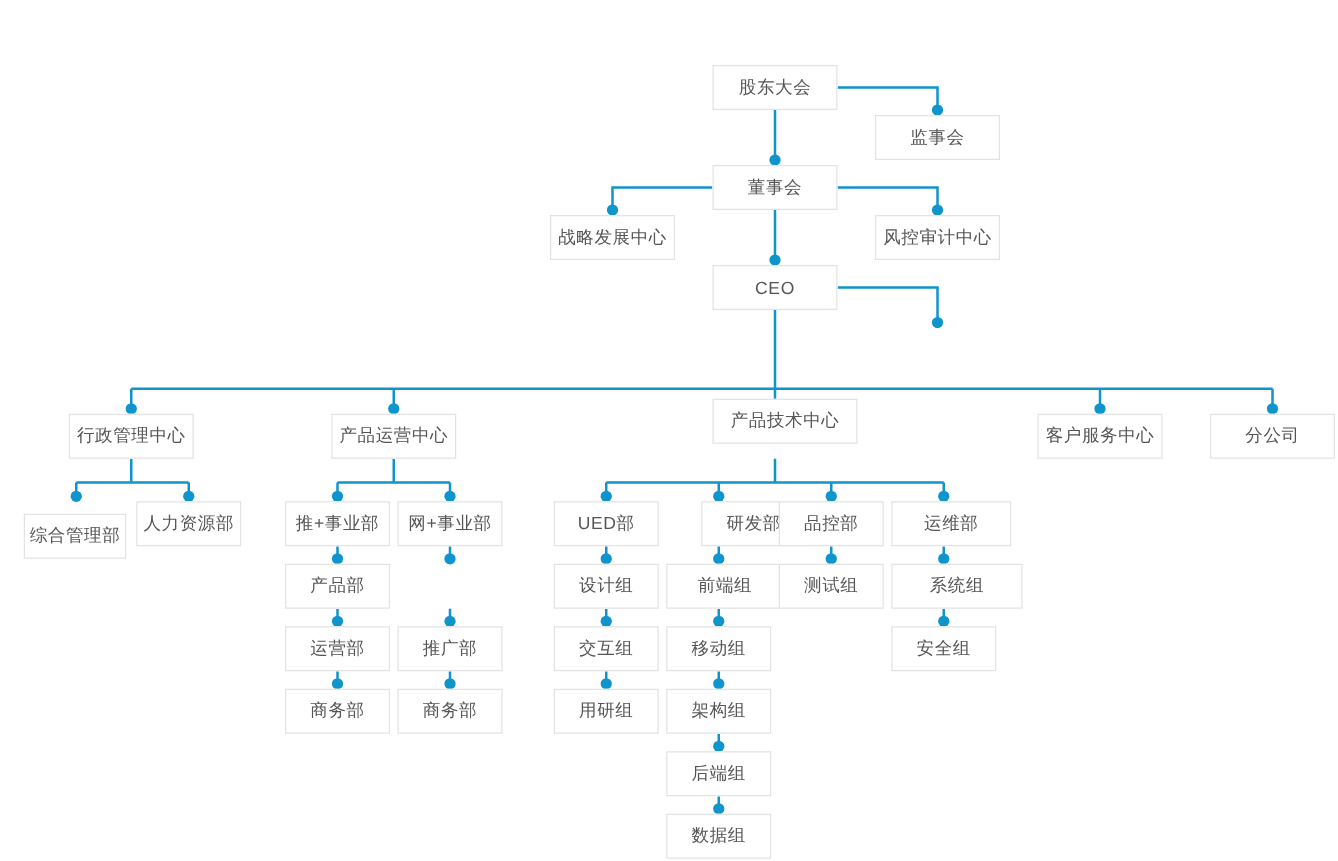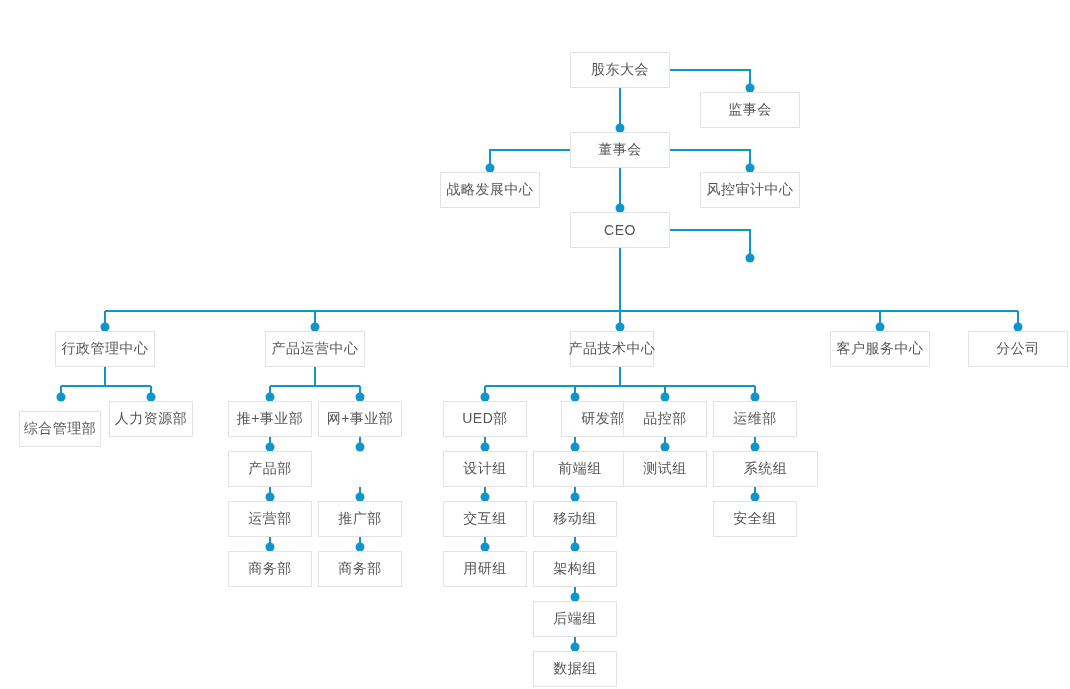--- a/index.html
+++ b/index.html
@@ -91,21 +91,21 @@
 
   <div class="node" style="left:570px;top:52px;width:100px">股东大会</div>
   <div class="node" style="left:700px;top:92px;width:100px">监事会</div>
   <div class="node" style="left:570px;top:132px;width:100px">董事会</div>
   <div class="node" style="left:440px;top:172px;width:100px">战略发展中心</div>
   <div class="node" style="left:700px;top:172px;width:100px">风控审计中心</div>
   <div class="node" style="left:570px;top:212px;width:100px">CEO</div>
 
   <div class="node" style="left:55px;top:331px;width:100px">行政管理中心</div>
   <div class="node" style="left:265px;top:331px;width:100px">产品运营中心</div>
-  <div class="node" style="left:570px;top:331px;width:84px">产品技术中心</div>
+  <div class="node" style="left:570px;top:319px;width:116px">产品技术中心</div>
   <div class="node" style="left:830px;top:331px;width:100px">客户服务中心</div>
   <div class="node" style="left:968px;top:331px;width:100px">分公司</div>
 
   <div class="node" style="left:19px;top:411px;width:82px">综合管理部</div>
   <div class="node" style="left:109px;top:401px;width:84px">人力资源部</div>
 
   <div class="node" style="left:228px;top:401px;width:84px">推+事业部</div>
   <div class="node" style="left:228px;top:451px;width:84px">产品部</div>
   <div class="node" style="left:228px;top:501px;width:84px">运营部</div>
   <div class="node" style="left:228px;top:551px;width:84px">商务部</div>
@@ -118,17 +118,17 @@
   <div class="node" style="left:443px;top:501px;width:84px">交互组</div>
   <div class="node" style="left:443px;top:551px;width:84px">用研组</div>
   <div class="node" style="left:561px;top:401px;width:84px">研发部</div>
   <div class="node" style="left:533px;top:451px;width:94px">前端组</div>
   <div class="node" style="left:533px;top:551px;width:84px">架构组</div>
   <div class="node" style="left:533px;top:501px;width:84px">移动组</div>
   <div class="node" style="left:533px;top:601px;width:84px">后端组</div>
   <div class="node" style="left:533px;top:651px;width:84px">数据组</div>
   <div class="node" style="left:623px;top:401px;width:84px">品控部</div>
   <div class="node" style="left:623px;top:451px;width:84px">测试组</div>
-  <div class="node" style="left:713px;top:401px;width:84px">运维部</div>
+  <div class="node" style="left:713px;top:401px;width:96px">运维部</div>
   <div class="node" style="left:713px;top:451px;width:105px">系统组</div>
   <div class="node" style="left:713px;top:501px;width:84px">安全组</div>
 
 </div>
 
 </body></html>

